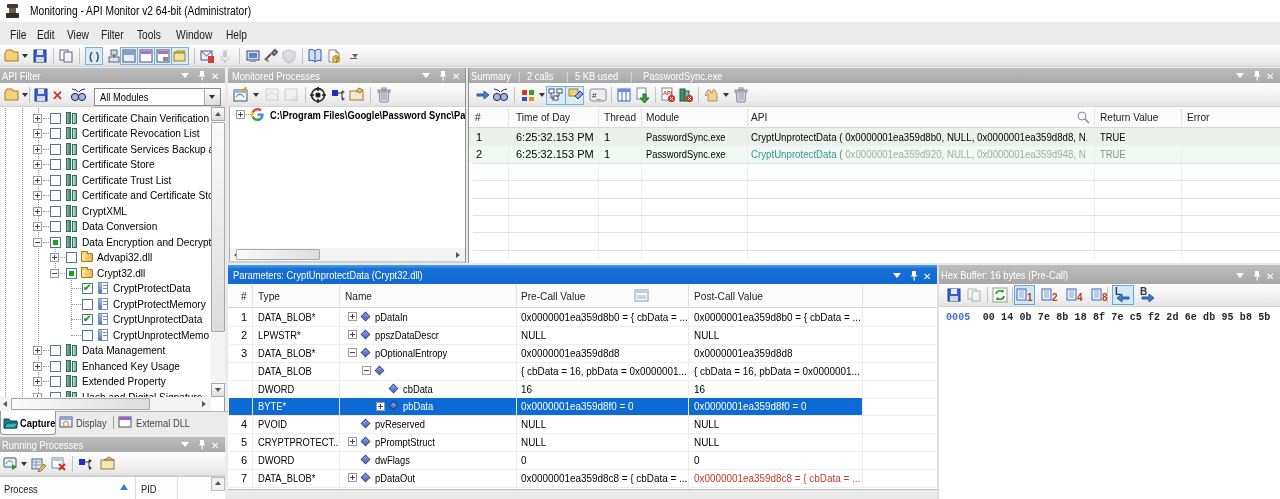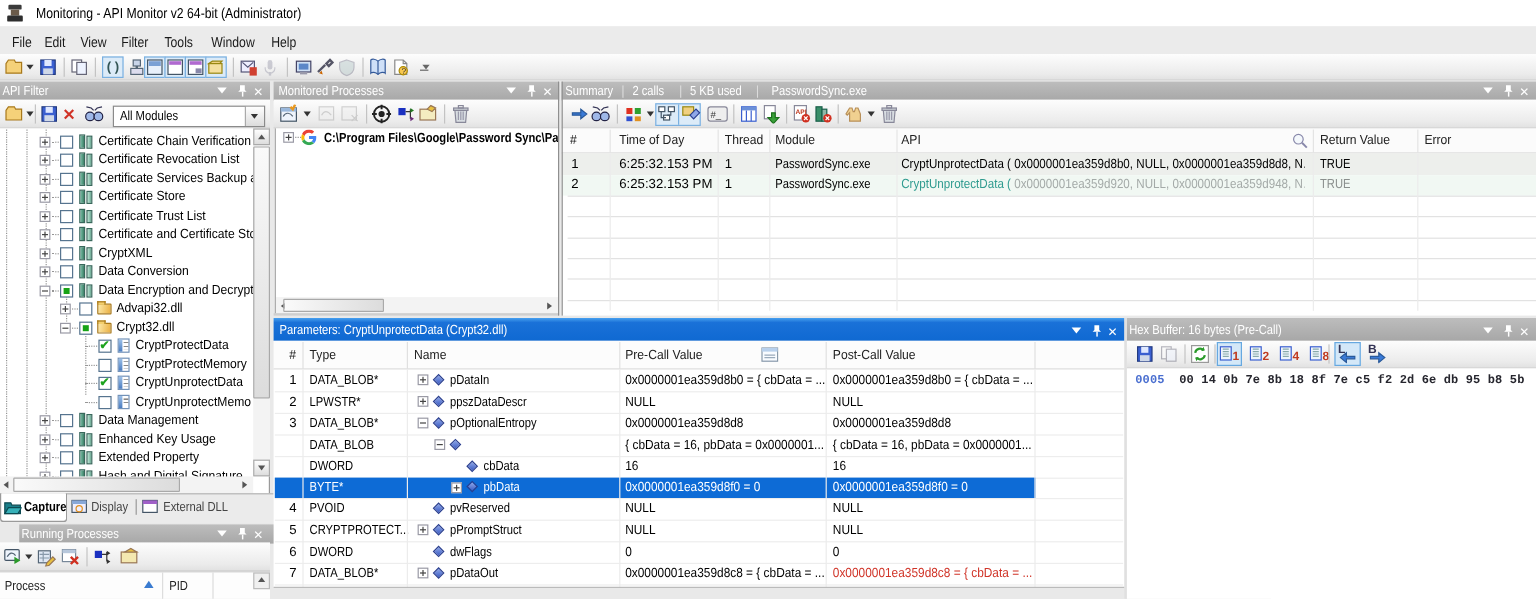--- a/index.html
+++ b/index.html
@@ -325,21 +325,21 @@
       <rect x="1" y="1" width="12" height="3" fill="#88a8d8"></rect>
       <circle cx="7" cy="8" r="2.6" fill="none" stroke="#e09020"></circle>
     </svg></div>
 <div class="tx s85" style="left:76px;top:417px;color:#444;">Display</div>
 <div class="a" style="left:113px;top:416px;width:1px;height:13px;background:#999;"></div>
 <div class="ico" style="left:118px;top:416px;"><svg width="15" height="13">
       <rect x="1" y="1" width="12" height="10" fill="#fff" stroke="#456"></rect>
       <rect x="1" y="1" width="12" height="3" fill="#a060c8"></rect>
     </svg></div>
 <div class="tx s85" style="left:136px;top:417px;color:#444;">External DLL</div>
-<div class="a cap" style="left:16px;top:437px;width:225px;height:16px;">
+<div class="a cap" style="left:0;top:437px;width:225px;height:16px;">
     <div class="capt">Running Processes</div>
   </div>
 <div class="tri" style="left:181px;top:442px;border-left:4px solid transparent;border-right:4px solid transparent;border-top:5px solid #fff;"></div>
 <div class="pin" style="left:197px;top:439px;"><svg width="10" height="11">
       <path d="M3 1h4v4l1.5 1.5h-7L3 5z" fill="#fff"></path>
       <rect x="4.6" y="6.5" width="1.2" height="4" fill="#fff"></rect>
     </svg></div>
 <div class="capbtn" style="left:211px;top:440px;font-size:10px;">✕</div>
 <div class="a tb" style="left:0;top:452px;width:225px;height:24px;"></div>
 <div class="ico" style="left:3px;top:456px;width:16px;height:16px;"><svg width="16" height="16">

